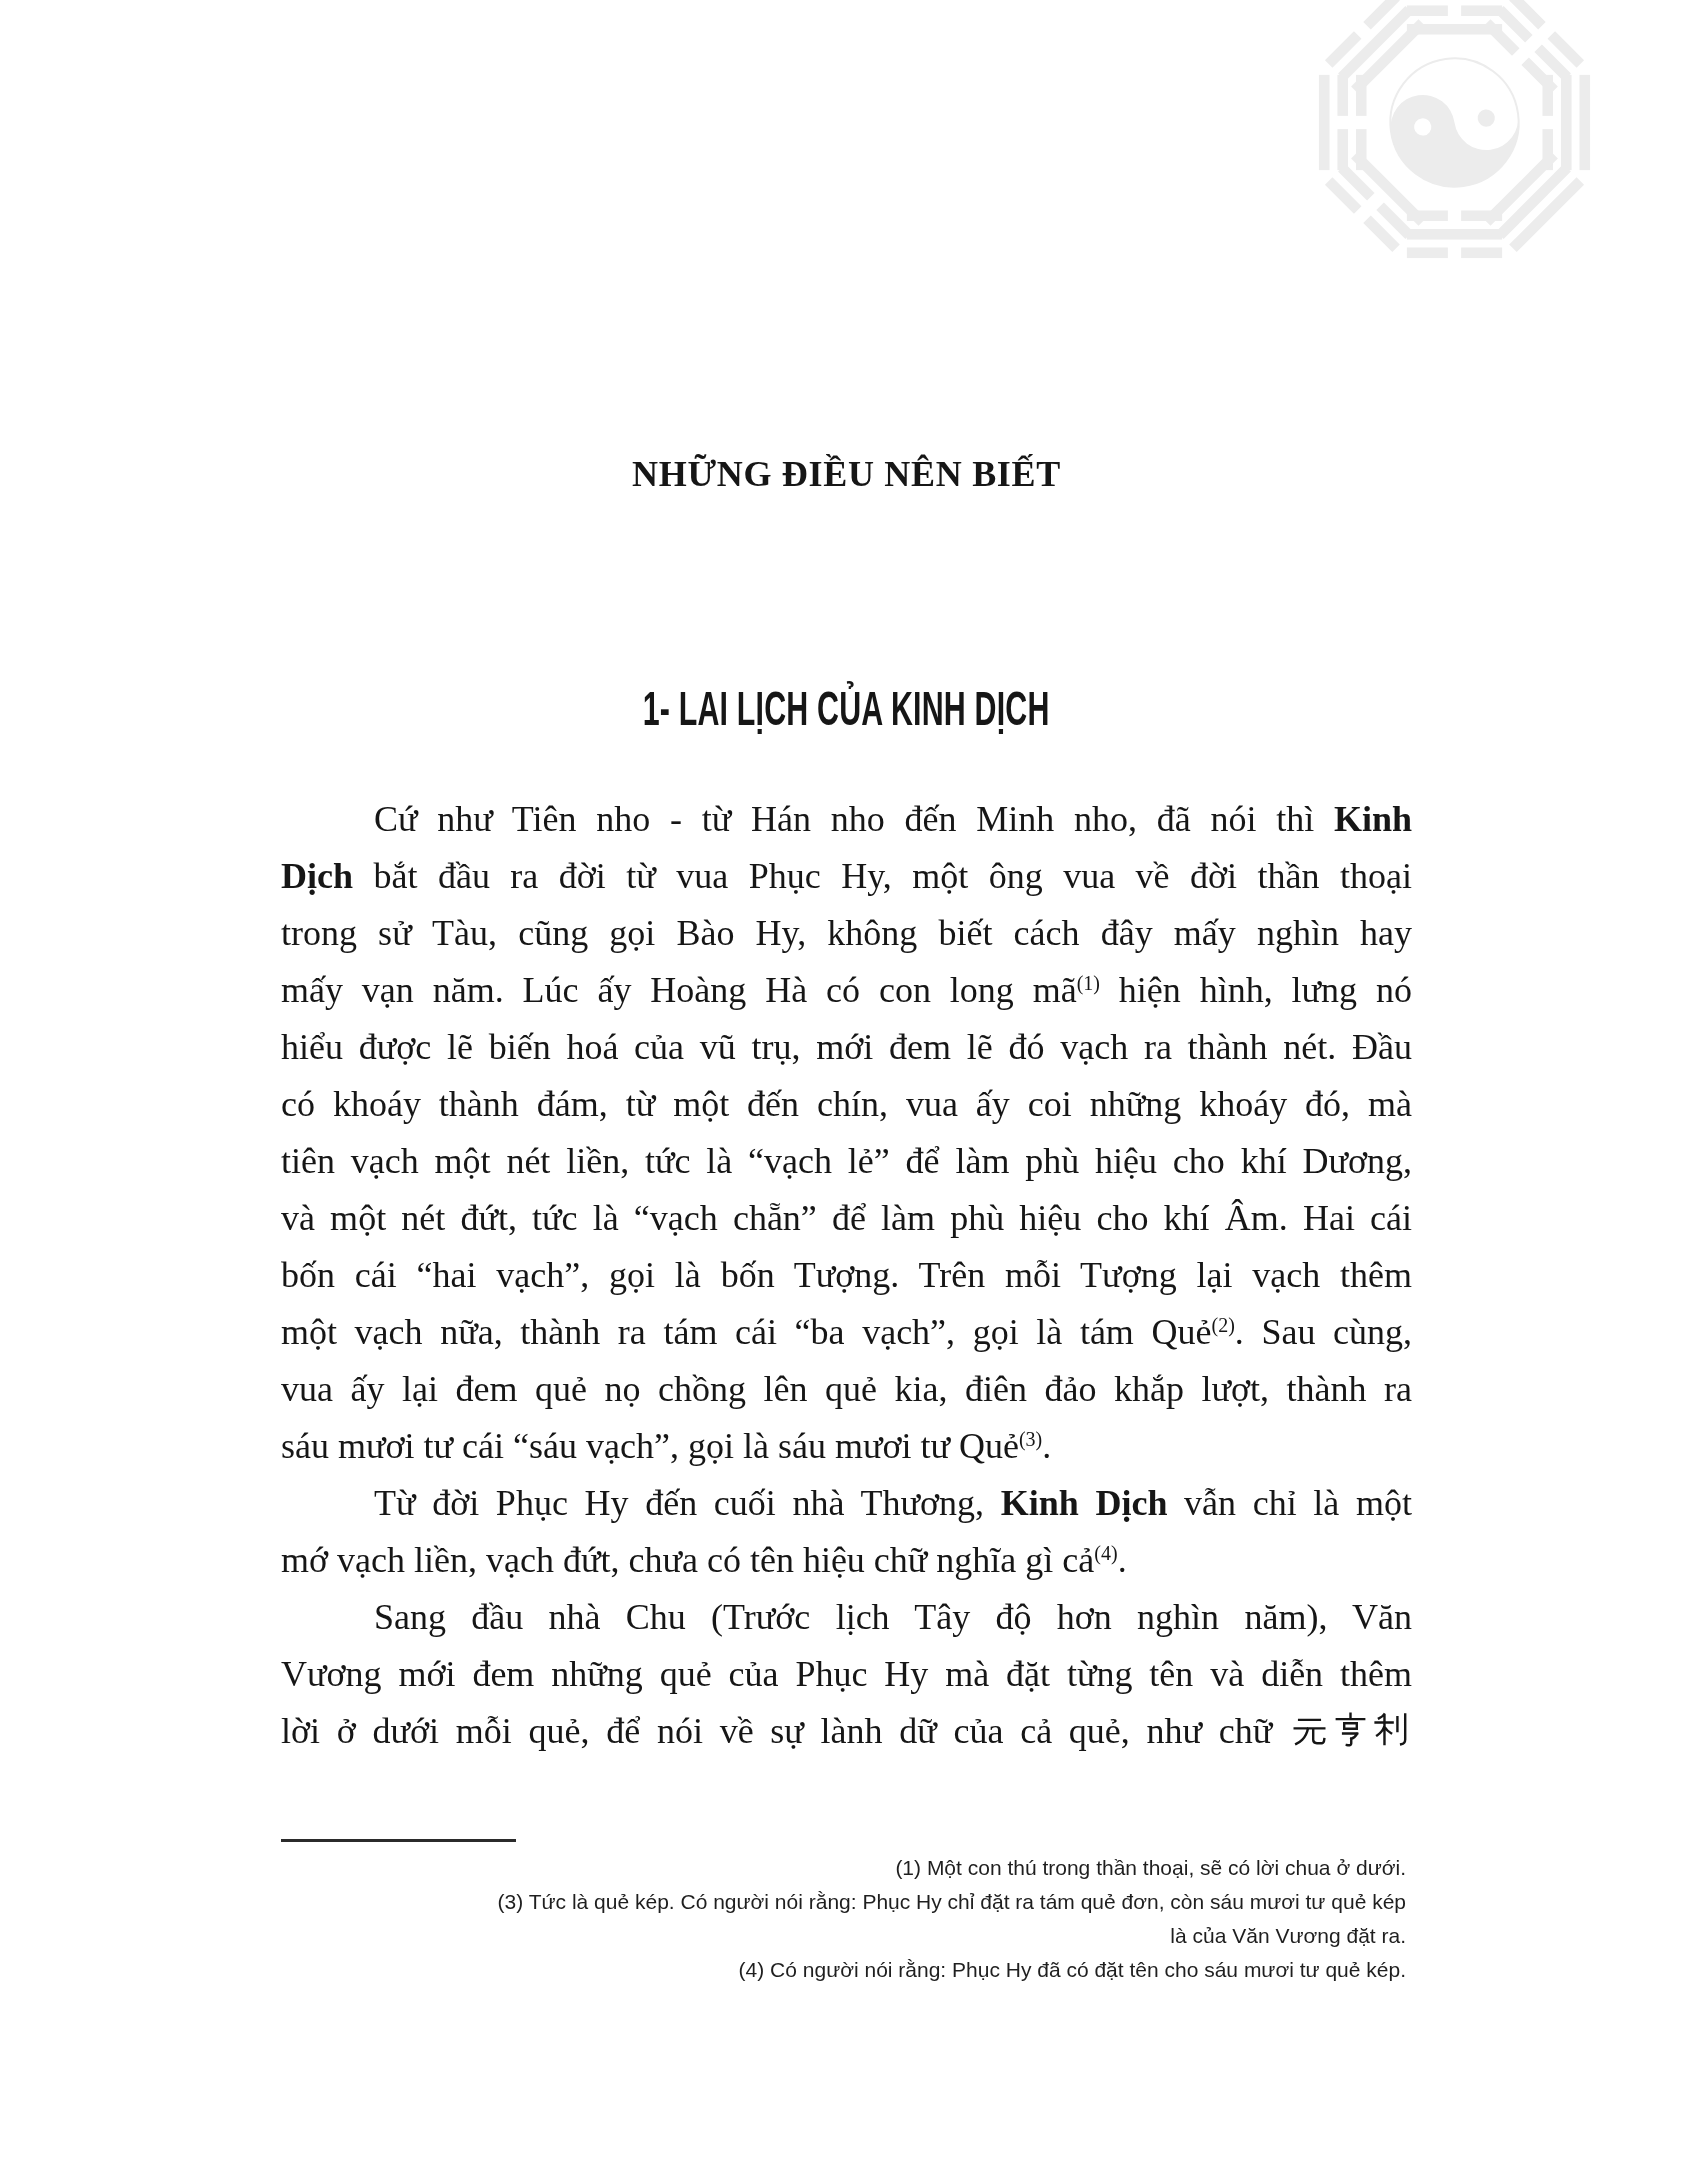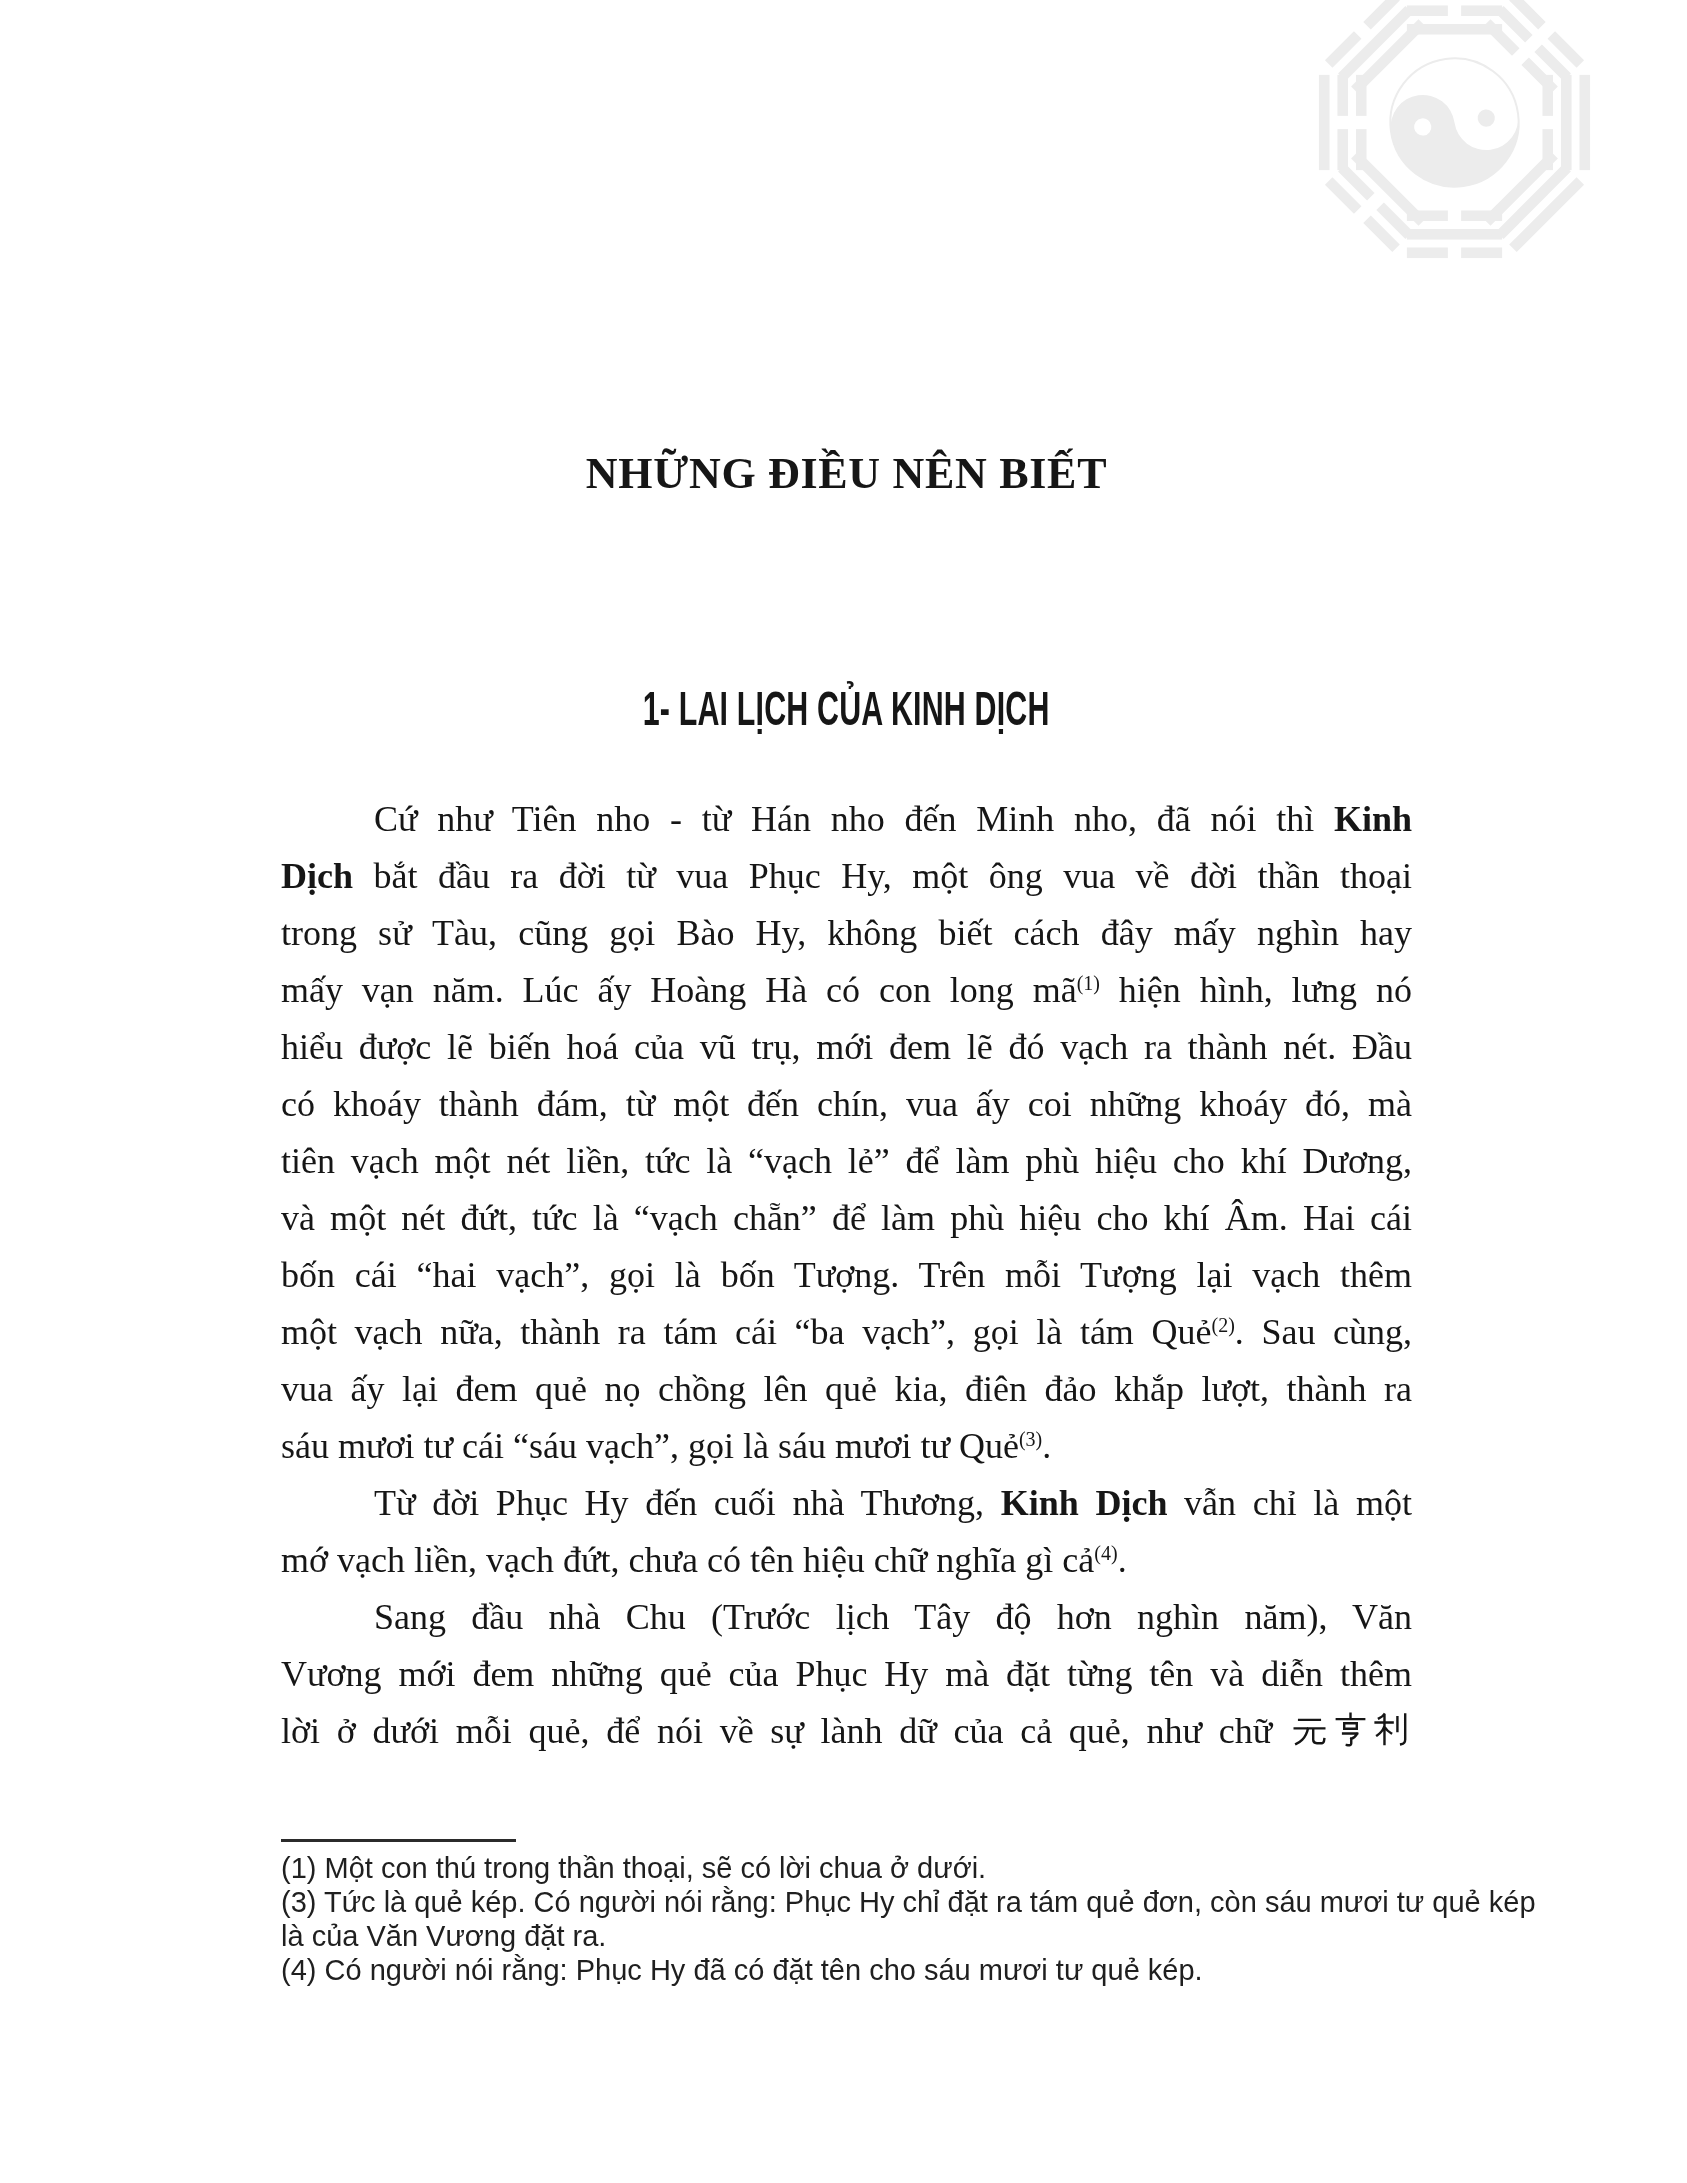--- a/index.html
+++ b/index.html
@@ -25,21 +25,21 @@
     left:1309px;top:-23px;
     width:291px;height:291px;
   }
   
   .title{
     position:absolute;
     left:281px;top:449px;width:1131px;
     margin:0;
     font-family:"Liberation Serif", serif;
     font-weight:bold;
-    font-size:44px;line-height:50px;
+    font-size:36px;line-height:50px;
     letter-spacing:0.7px;
     text-align:center;
     white-space:nowrap;
   }
   
   .heading{
     position:absolute;
     left:281px;top:680px;width:1131px;
     margin:0;
     text-align:center;
@@ -97,22 +97,23 @@
   .fnsep{
     position:absolute;
     left:281px;top:1839px;
     width:235px;height:2.6px;
     background:var(--sep);
   }
   .footnotes{
     position:absolute;
     left:281px;top:1851px;width:1125px;
     font-family:"Liberation Sans", sans-serif;
-    font-size:29px;
+    font-size:21px;
     color:var(--fn-ink);
+    text-align:right;
   }
   .fn-line{ height:34px;line-height:34px;white-space:nowrap; }
 </style>
 </head>
 <body>
 
 <div class="page">
 
   <svg class="watermark" viewBox="0 0 440 440" aria-hidden="true">
     <g id="trigrams" fill="var(--wm)">

